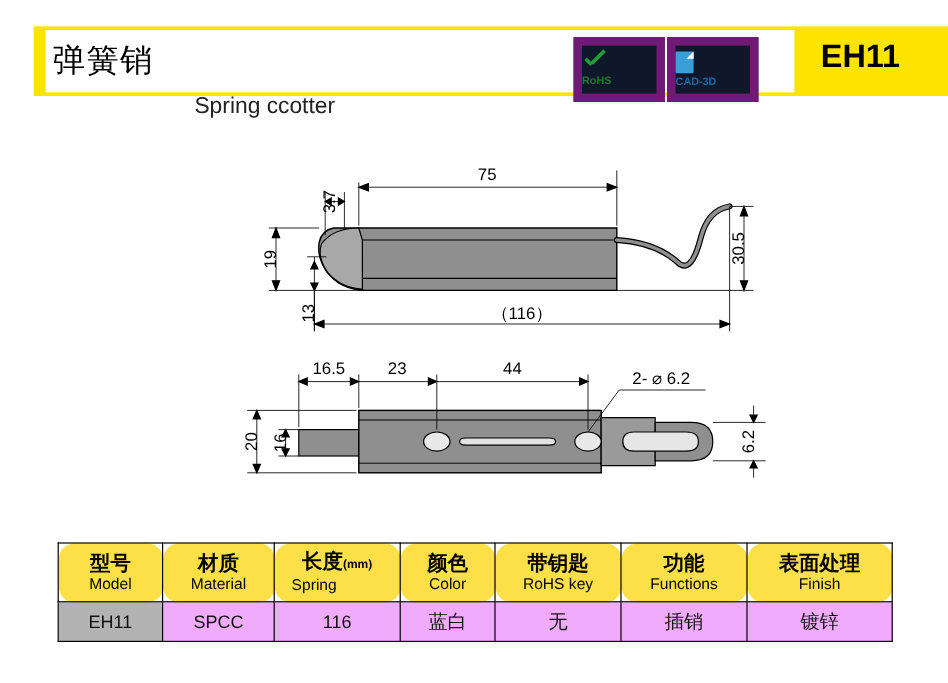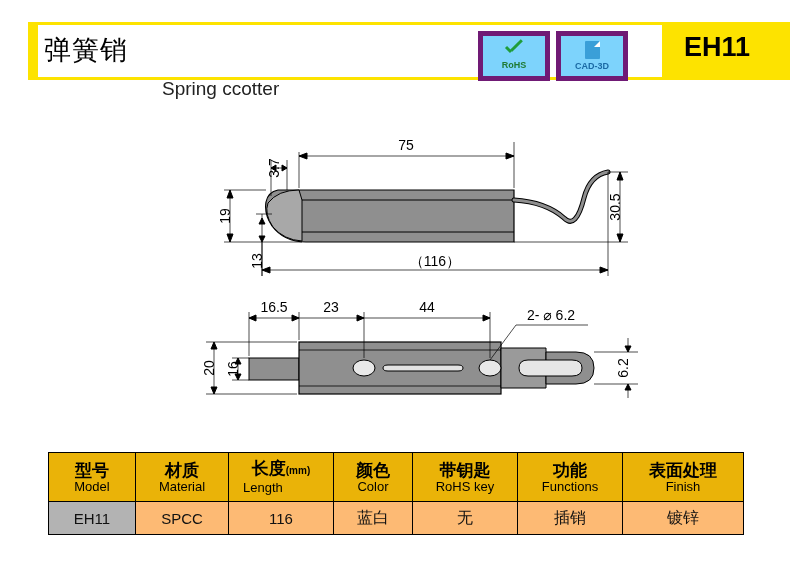--- a/index.html
+++ b/index.html
@@ -36,22 +36,22 @@
     margin-top:40px;
   }
   .model-code{
     position:absolute;left:684px;top:10px;
     font-size:27px;font-weight:bold;color:#000;
     font-family:"Liberation Sans", sans-serif;
   }
   
   .badge{
     position:absolute;top:9px;width:62px;height:40px;
-    background:#7dd3fc;border:5px solid #701a75;
-    display:flex;flex-direction:column;align-items:center;justify-content:center;
+    background:#0f172a;border:7px solid #701a75;
+    display:flex;flex-direction:column;align-items:flex-start;justify-content:center;
   }
   .badge.rohs{left:478px;}
   .badge.cad{left:556px;}
   .badge-label{
     font-size:9px;font-weight:bold;color:#1f7a33;margin-top:2px;
     font-family:"Liberation Sans", sans-serif;
   }
   .badge.cad .badge-label{color:#1b6aa5;}
   .check-mark{
     width:22px;height:16px;position:relative;
@@ -80,29 +80,30 @@
     position:absolute;left:48px;top:452px;
     border-collapse:collapse;
     font-family:"DejaVu Sans", sans-serif;
   }
   .spec-table td,.spec-table th{
     border:1.5px solid #000;
     text-align:center;
     padding:0;
   }
   .spec-table thead td{
-    background:#eab308;
+    background:#fde047;
     height:48px;
     vertical-align:middle;
+    border-radius:13px;
   }
   .hdr-cn{font-size:17px;font-weight:bold;line-height:18px;color:#000;}
   .hdr-en{font-size:13px;line-height:15px;color:#000;font-family:"Liberation Sans",sans-serif;}
   .hdr-unit{font-size:10px;font-family:"Liberation Sans",sans-serif;}
   .spec-table tbody td{
-    height:32px;font-size:15px;background:#fdba74;
+    height:32px;font-size:15px;background:#f0abfc;
     font-family:"Liberation Sans", sans-serif;
   }
   .spec-table tbody td.cn{font-family:"DejaVu Sans", sans-serif;font-size:16px;}
   .spec-table tbody td.model-cell{background:#b3b3b3;font-weight:normal;}
 </style>
 </head>
 <body>
 
 <div class="header">
   <div class="header-bar"></div>
@@ -252,21 +253,21 @@
       <td style="width:86px">
         <div class="hdr-cn">型号</div>
         <div class="hdr-en">Model</div>
       </td>
       <td style="width:92px">
         <div class="hdr-cn">材质</div>
         <div class="hdr-en">Material</div>
       </td>
       <td style="width:104px">
         <div class="hdr-cn"><span>长度</span><span class="hdr-unit">(mm)</span></div>
-        <div class="hdr-en" style="text-align:left;padding-left:14px">Length</div>
+        <div class="hdr-en" style="text-align:left;padding-left:14px">Spring</div>
       </td>
       <td style="width:78px">
         <div class="hdr-cn">颜色</div>
         <div class="hdr-en">Color</div>
       </td>
       <td style="width:104px">
         <div class="hdr-cn">带钥匙</div>
         <div class="hdr-en">RoHS key</div>
       </td>
       <td style="width:104px">

